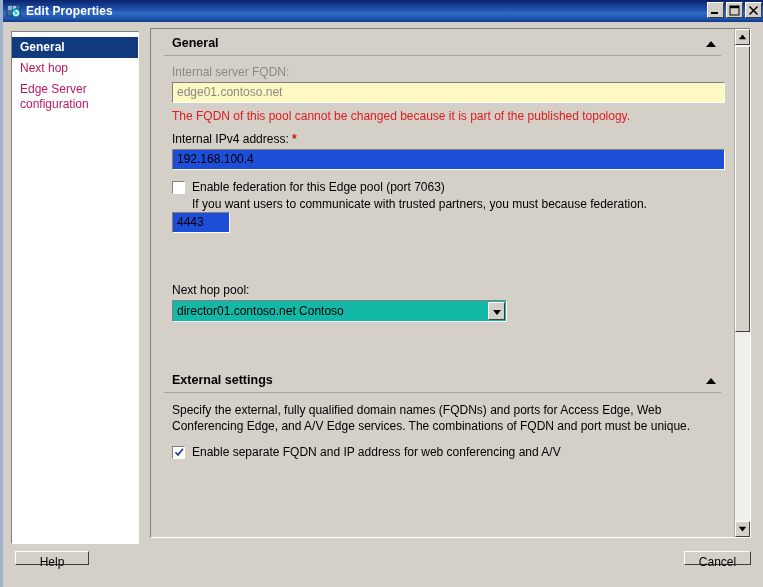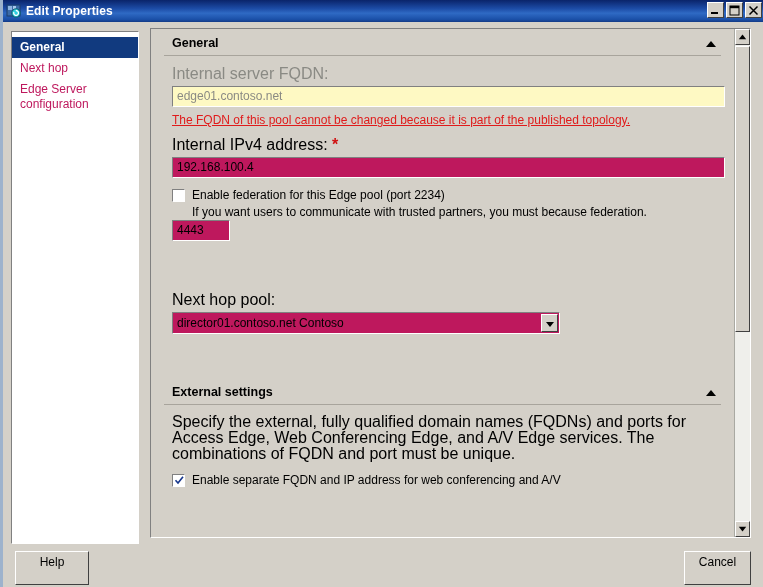--- a/index.html
+++ b/index.html
@@ -184,30 +184,30 @@
     right: 3px;
     top: 9px;
     width: 14px;
     height: 10px;
     cursor: default;
   }
 
   .field-block { margin: 0 13px; padding: 0 8px; }
 
   .label {
-    font-size: 16px;
+    font-size: 12px;
     color: #000000;
     padding-top: 9px;
     padding-bottom: 3px;
   }
   .label.disabled { color: #8a8a84; }
   .req { color: #d01010; font-weight: bold; }
 
   .txtbox {
-    background: #be185d;
+    background: #1d4ed8;
     border: 1px solid;
     border-color: #808080 #ffffff #ffffff #808080;
     box-sizing: border-box;
     height: 21px;
     line-height: 19px;
     padding: 0 4px;
     font-size: 12px;
     color: #000000;
     font-family: "Liberation Sans", sans-serif;
     overflow: hidden;
@@ -215,21 +215,20 @@
   }
   .txtbox.disabled {
     background: #fef9c3;
     color: #8a8a84;
   }
 
   .errtext {
     color: #e01b1b;
     font-size: 12px;
     padding-top: 6px;
-    text-decoration: underline;
   }
 
   .checkrow {
     display: flex;
     align-items: flex-start;
     padding-top: 10px;
   }
   .cbox {
     width: 13px;
     height: 13px;
@@ -247,26 +246,26 @@
   .checklabel { font-size: 12px; line-height: 15px; }
   .sublabel {
     font-size: 12px;
     padding-left: 20px;
     padding-top: 2px;
     line-height: 15px;
   }
 
   .combo {
     position: relative;
-    background: #be185d;
+    background: #14b8a6;
     border: 1px solid;
     border-color: #808080 #ffffff #ffffff #808080;
     box-sizing: border-box;
     height: 22px;
-    width: 388px;
+    width: 335px;
     font-size: 12px;
     color: #000000;
     overflow: hidden;
     cursor: default;
   }
   .combo-text {
     padding: 0 20px 0 4px;
     line-height: 20px;
     white-space: nowrap;
   }
@@ -276,38 +275,38 @@
     width: 17px; height: 18px;
     background: #d4d0c8;
     border: 1px solid;
     border-color: #ffffff #404040 #404040 #ffffff;
     box-sizing: border-box;
     cursor: default;
   }
   .combo-btn svg { position: absolute; left: 3px; top: 6px; }
 
   .para {
-    font-size: 16px;
+    font-size: 12px;
     line-height: 16px;
     padding-top: 9px;
   }
 
   
   .btn {
     background: #d4d0c8;
     border: 1px solid;
     border-color: #ffffff #404040 #404040 #ffffff;
     box-sizing: border-box;
     font-family: "Liberation Sans", sans-serif;
     font-size: 12px;
     color: #000000;
     text-align: center;
     cursor: default;
     position: absolute;
-    height: 34px;
+    height: 14px;
     line-height: 21px;
   }
   .btn.focus {
     border-color: #404040 #000000 #000000 #404040;
     outline: 1px solid #000000;
     outline-offset: -1px;
   }
   #btn-help { left: 12px; top: 529px; width: 74px; }
   #btn-ok   { left: 596px; top: 529px; width: 78px; }
   #btn-cancel { left: 681px; top: 529px; width: 67px; }
@@ -386,21 +385,21 @@
           <div class="errtext">The FQDN of this pool cannot be changed because it is part of the published topology.</div>
 
           <div class="label">
             <span>Internal IPv4 address:</span>
             <span class="req">*</span>
           </div>
           <div class="txtbox" style="width:553px;">192.168.100.4</div>
 
           <div class="checkrow">
             <span class="cbox"></span>
-            <span class="checklabel">Enable federation for this Edge pool (port 2234)</span>
+            <span class="checklabel">Enable federation for this Edge pool (port 7063)</span>
           </div>
           <div class="sublabel">If you want users to communicate with trusted partners, you must because federation.</div>
 
           <div class="txtbox" style="width:58px;">4443</div>
         </div>
 
         <div style="height:41px"></div>
 
 
         <div class="field-block">

